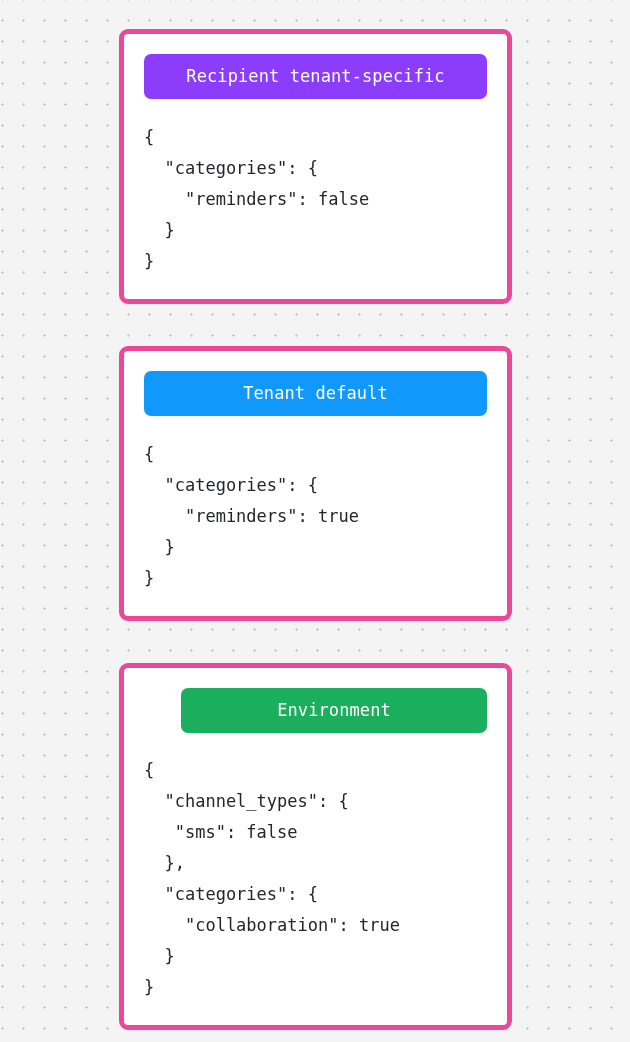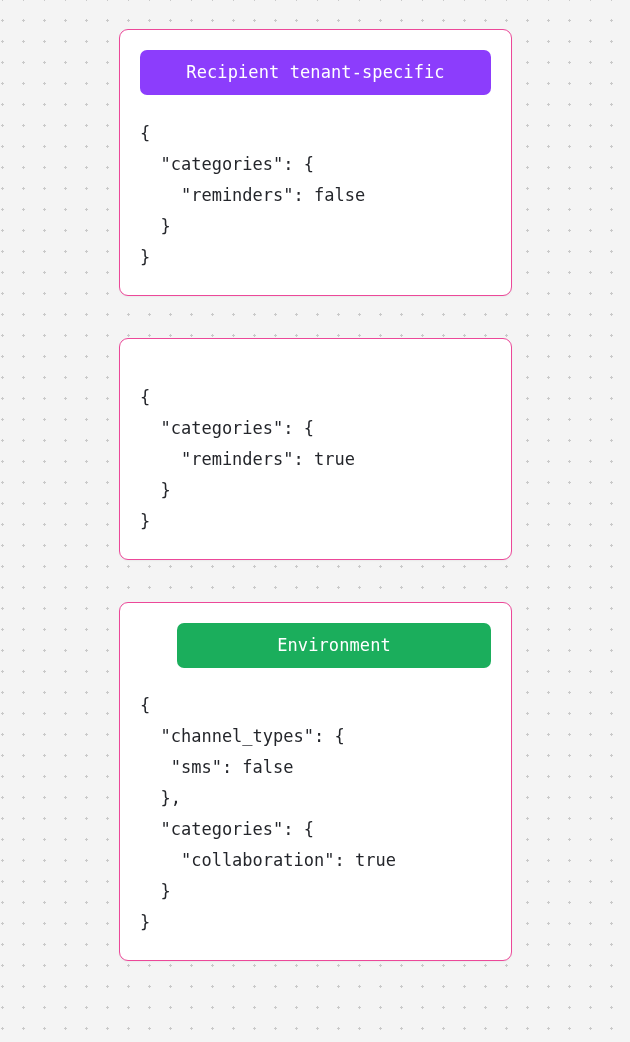--- a/index.html
+++ b/index.html
@@ -25,21 +25,21 @@
     width: 393px;
     display: flex;
     flex-direction: column;
     gap: 42px;
   }
 
   .card {
     box-sizing: border-box;
     width: 393px;
     background: #ffffff;
-    border: 1px solid #ec4899;
+    border: 5px solid #ec4899;
     border-radius: 9px;
     padding: 20px 20px 22px 20px;
     box-shadow: 0 1px 2px rgba(0,0,0,0.045);
   }
 
   .badge {
     box-sizing: border-box;
     display: flex;
     align-items: center;
     justify-content: center;
@@ -79,20 +79,21 @@
   <div class="card">
     <div class="badge" style="background-color: rgb(140, 61, 252);">Recipient tenant-specific</div>
     <pre class="code">{
   "categories": {
     "reminders": false
   }
 }</pre>
   </div>
 
   <div class="card">
+    <div class="badge" style="background-color: rgb(16, 153, 250);">Tenant default</div>
     <pre class="code">{
   "categories": {
     "reminders": true
   }
 }</pre>
   </div>
 
   <div class="card">
     <div class="badge" style="background-color: rgb(27, 174, 92); margin-left: 37px;">Environment</div>
     <pre class="code">{

